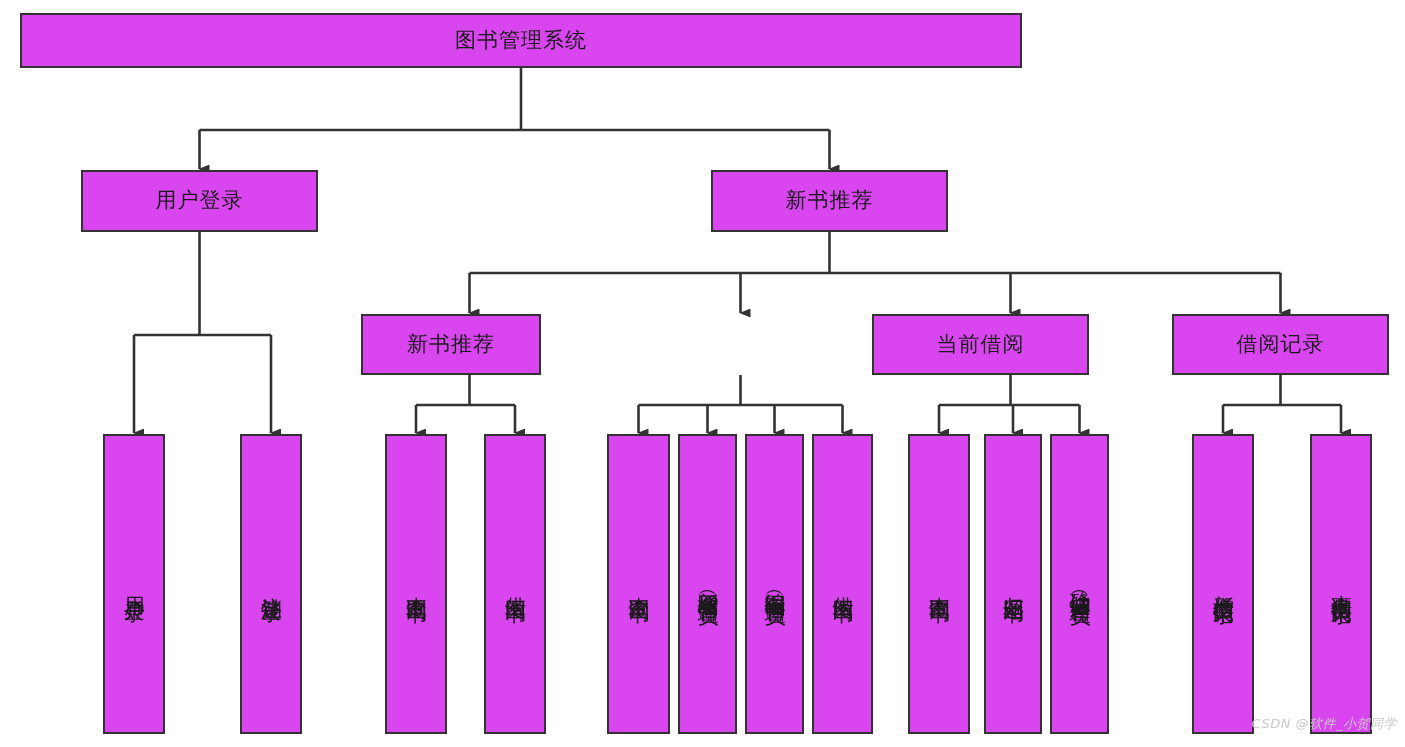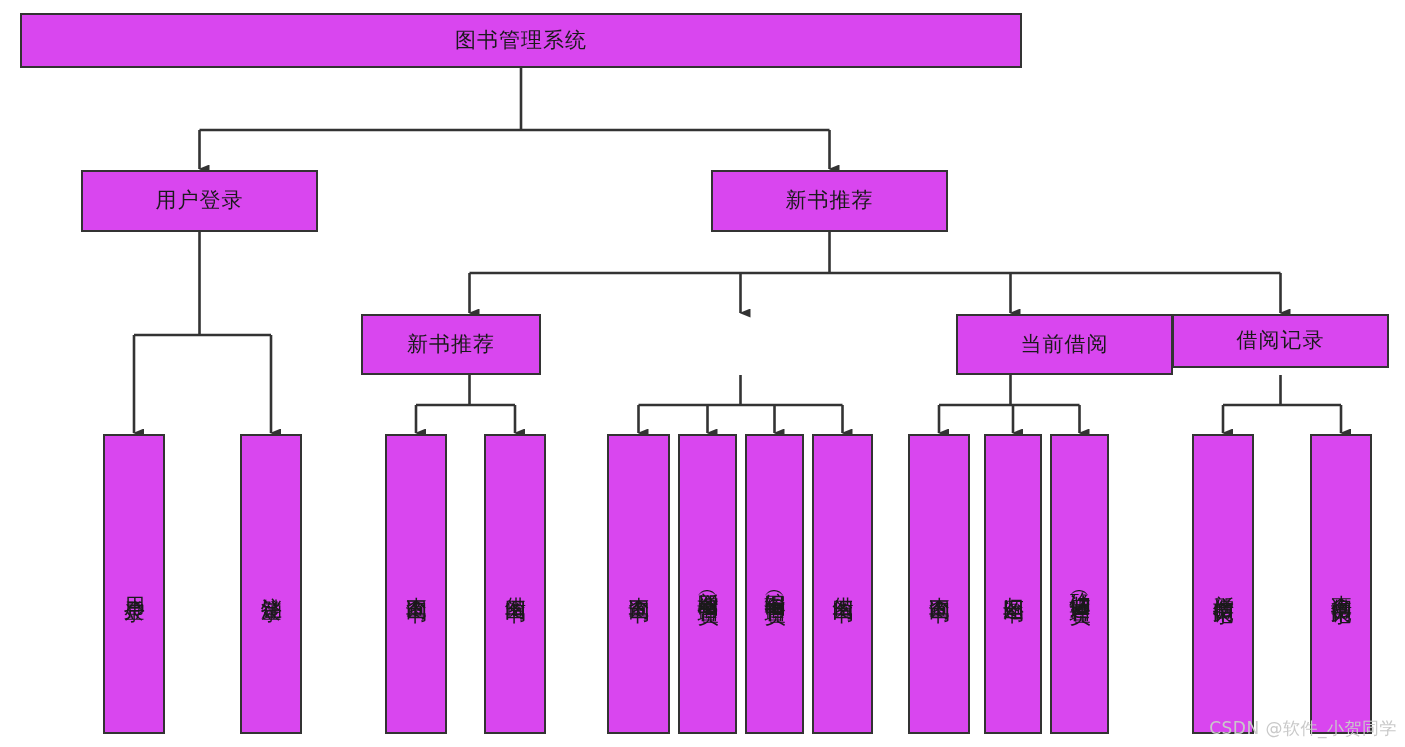--- a/index.html
+++ b/index.html
@@ -50,26 +50,27 @@
     line-height: 1.18;
     writing-mode: vertical-rl;
     text-orientation: upright;
     letter-spacing: 2px;
     white-space: nowrap;
     text-align: center;
   }
   #watermark {
     position: absolute;
     right: 8px;
-    bottom: 7px;
-    font-size: 17px;
+    bottom: 14px;
+    font-size: 13px;
     color: #c9c9c9;
     letter-spacing: 0.5px;
     white-space: nowrap;
     user-select: none;
+    font-style: italic;
   }
 </style>
 </head>
 <body>
 
 <div id="diagram-root">
 
   <svg id="edge-layer" viewBox="0 0 1405 747" width="1405" height="747" xmlns="http://www.w3.org/2000/svg">
     <defs>
       <marker id="arrowhead" markerWidth="9" markerHeight="11" refX="4.5" refY="10" orient="auto" markerUnits="userSpaceOnUse">
@@ -120,24 +121,24 @@
   <div class="node node-h" style="left: 81px; top: 170px; width: 237px; height: 62px;">
     <span class="node-label">用户登录</span>
   </div>
   <div class="node node-h" style="left: 711px; top: 170px; width: 237px; height: 62px;">
     <span class="node-label">新书推荐</span>
   </div>
 
   <div class="node node-h" style="left: 361px; top: 314px; width: 180px; height: 61px;">
     <span class="node-label">新书推荐</span>
   </div>
-  <div class="node node-h" style="left: 956px; top: 314px; width: 217px; height: 61px;">
+  <div class="node node-h" style="left: 872px; top: 314px; width: 217px; height: 61px;">
     <span class="node-label">当前借阅</span>
   </div>
-  <div class="node node-h" style="left: 1172px; top: 314px; width: 217px; height: 54px;">
+  <div class="node node-h" style="left: 1172px; top: 314px; width: 217px; height: 61px;">
     <span class="node-label">借阅记录</span>
   </div>
 
   <div class="node node-v" style="left: 103px; top: 434px; width: 62px; height: 300px;">
     <span class="node-label">用户登录</span>
   </div>
   <div class="node node-v" style="left: 240px; top: 434px; width: 62px; height: 300px;">
     <span class="node-label">注销登录</span>
   </div>
 

